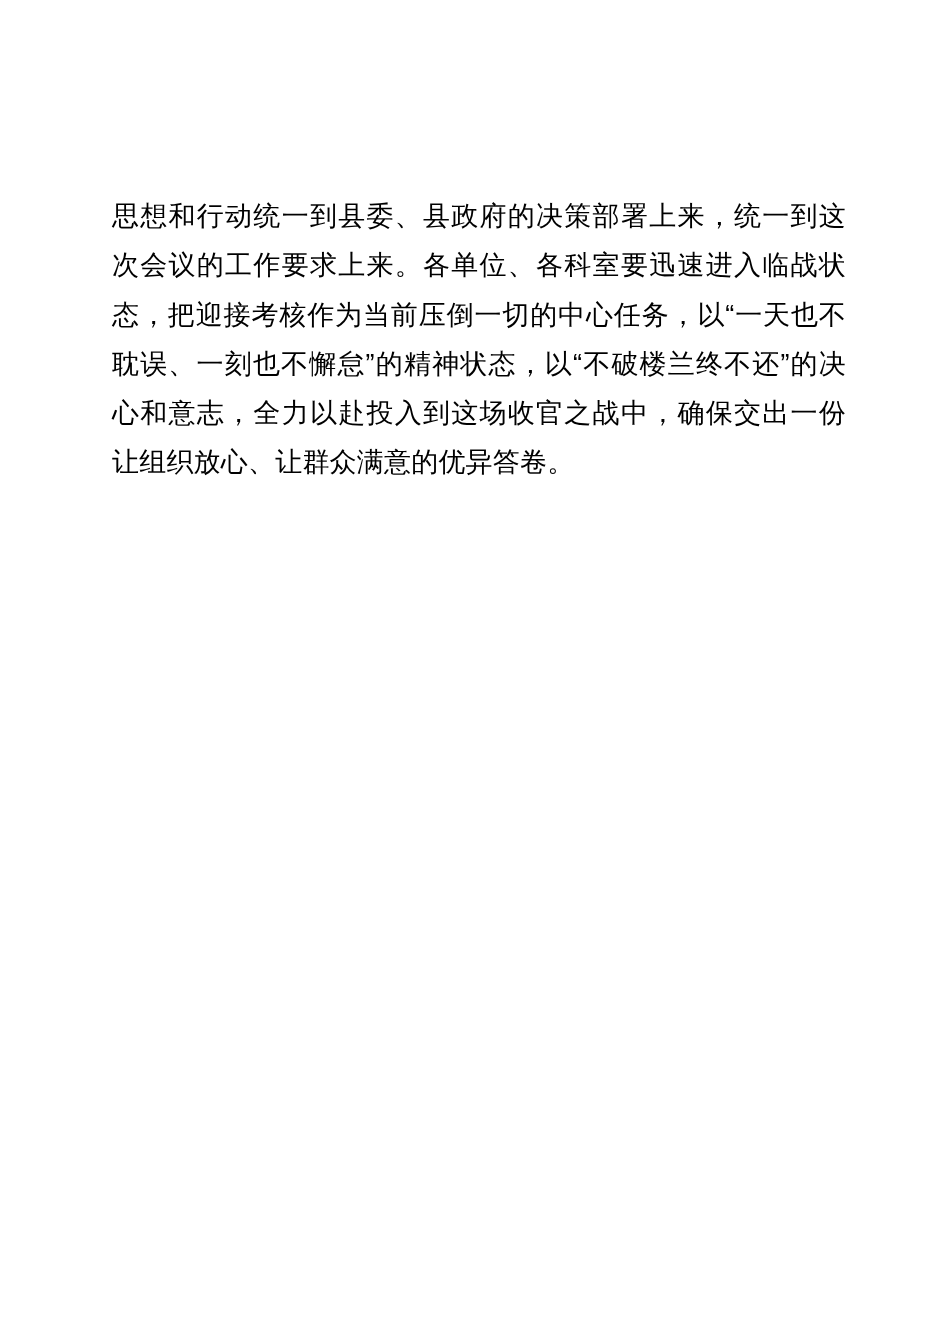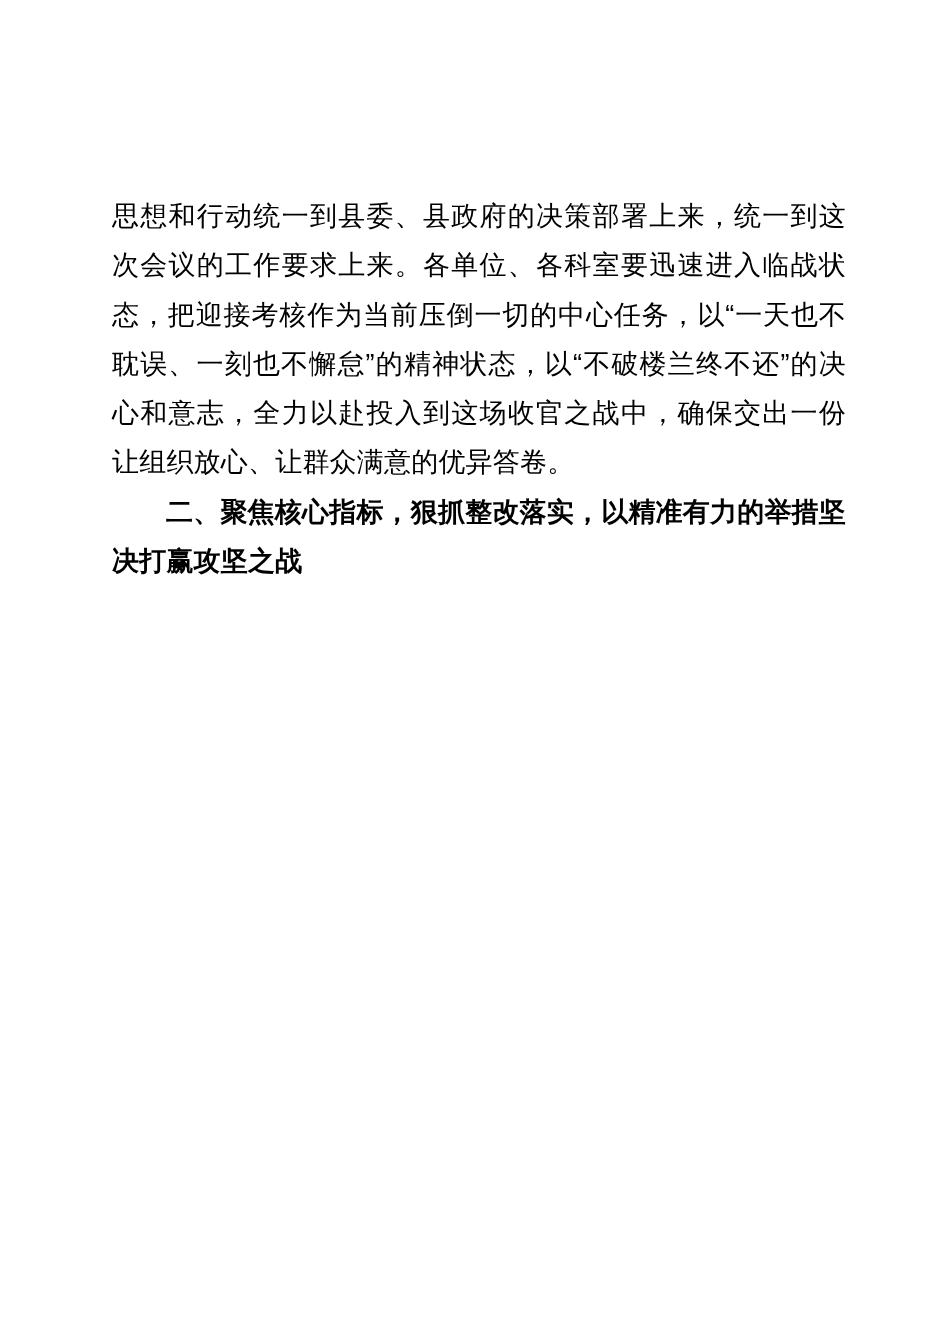--- a/index.html
+++ b/index.html
@@ -43,15 +43,14 @@
     line-height: 49.3px;
     text-align: justify;
   }
 </style>
 </head>
 <body>
 
 <div class="page">
   <div class="doc-content">
     <p class="para">思想和行动统一到县委、县政府的决策部署上来，统一到这次会议的工作要求上来。各单位、各科室要迅速进入临战状态，把迎接考核作为当前压倒一切的中心任务，以“一天也不耽误、一刻也不懈怠”的精神状态，以“不破楼兰终不还”的决心和意志，全力以赴投入到这场收官之战中，确保交出一份让组织放心、让群众满意的优异答卷。</p>
-    <h2 class="section-heading">二、聚焦核心指标，狠抓整改落实，以精准有力的举措坚决打赢攻坚之战</h2>
   </div>
 </div>
 
 </body></html>

